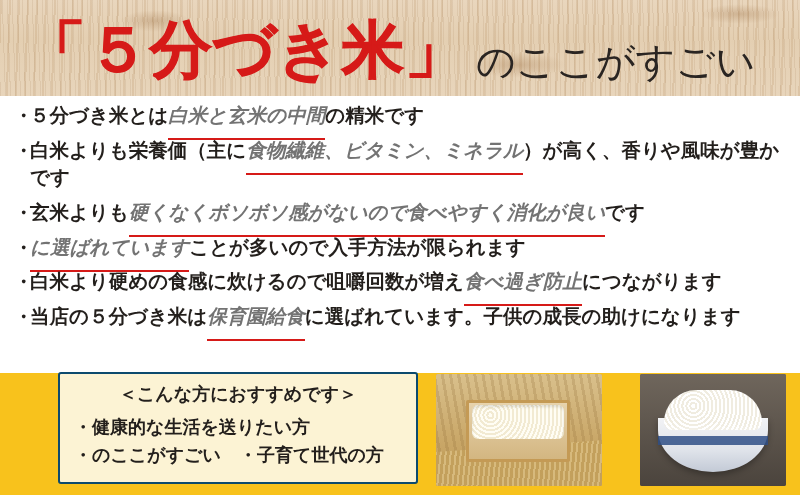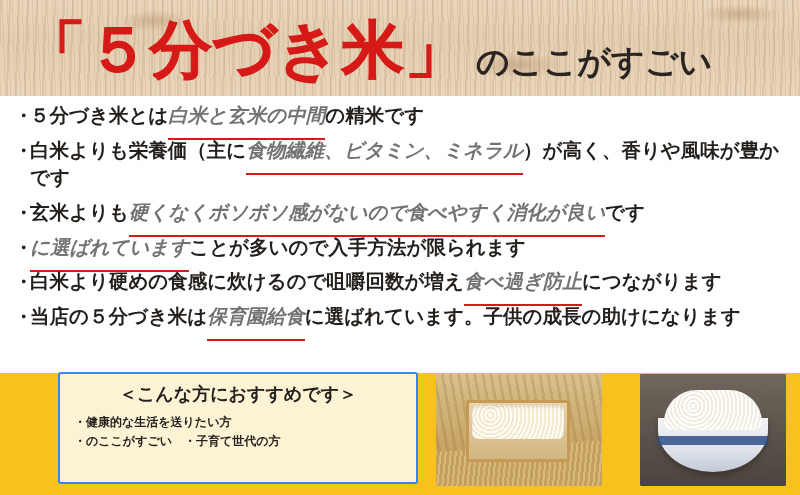--- a/index.html
+++ b/index.html
@@ -34,22 +34,22 @@
     margin-left:24px;
     font-size:62px;line-height:1;
     font-weight:bold;
     color:#d61a18;
     letter-spacing:1px;
     white-space:nowrap;
     -webkit-text-stroke:1px #d61a18;
   }
   .title-sub{
     margin-left:8px;
-    font-size:33px;line-height:1;
-    font-weight:bold;
+    font-size:39px;line-height:1;
+    font-weight:normal;
     color:#2a2522;
     white-space:nowrap;
     padding-top:22px;
   }
   
   .bullets{
     position:absolute;left:0;top:98px;width:800px;
     padding:4px 14px 0 14px;
     box-sizing:border-box;
   }
@@ -73,33 +73,33 @@
     font-style:italic;
   }
   
   .bottom{
     position:absolute;left:0;bottom:0;width:800px;height:122px;
     background:#f8c21c;
   }
   .rec-box{
     position:absolute;left:58px;top:372px;width:360px;height:112px;
     background:#fcf3d4;
-    border:2px solid #3b82f6;
+    border:2px solid #0c4a6e;
     border-radius:3px;
     box-sizing:border-box;
     padding:6px 10px 0 10px;
   }
   .rec-title{
     text-align:center;
     font-size:18px;font-weight:bold;color:#231f1c;
     margin:2px 0 7px 0;
     white-space:nowrap;
   }
   .rec-item{
-    font-size:12px;font-weight:bold;color:#231f1c;
+    font-size:18px;font-weight:bold;color:#231f1c;
     line-height:1.55;
     white-space:nowrap;
     padding-left:4px;
   }
   
   .photo{
     position:absolute;overflow:hidden;border-radius:2px;
   }
   .photo-left{left:436px;top:374px;width:166px;height:112px;background:#c9a96f;}
   .photo-right{left:640px;top:374px;width:146px;height:112px;background:#5f5750;}

